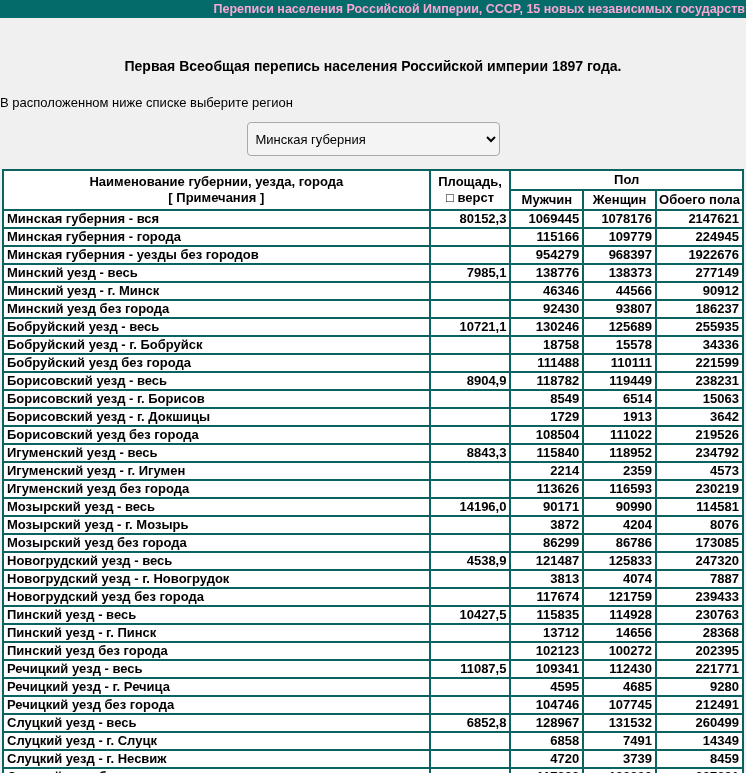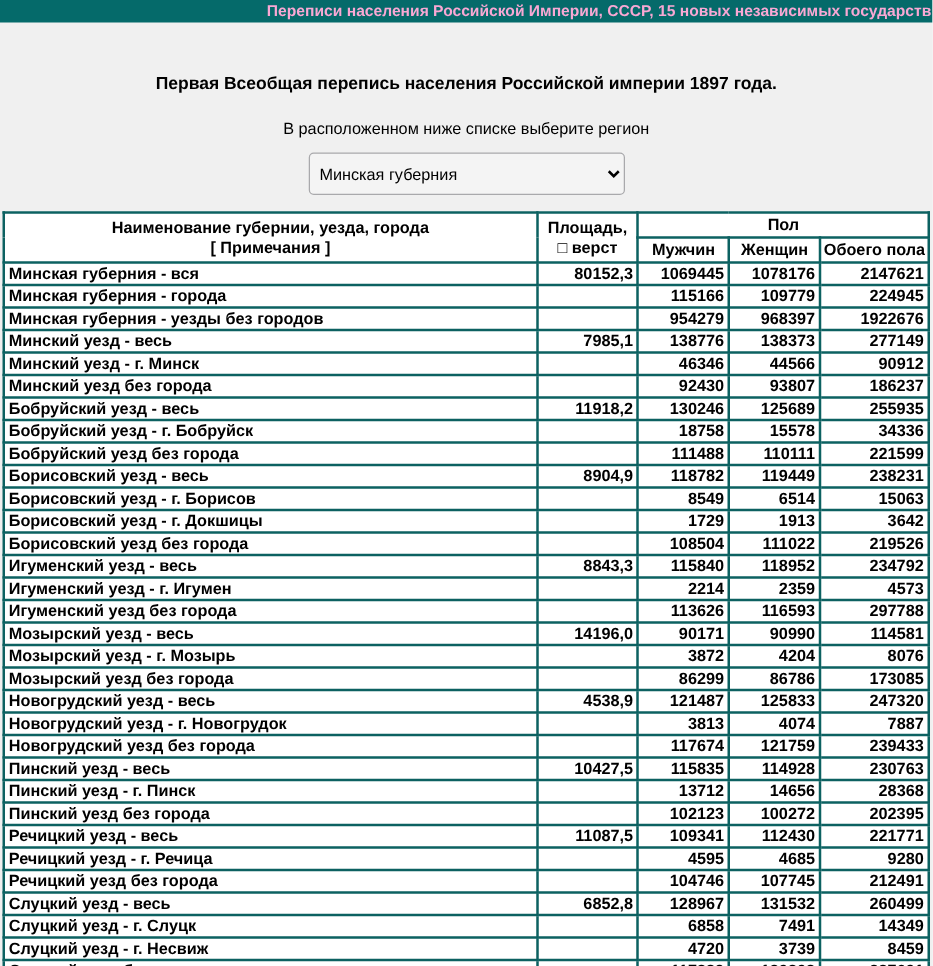--- a/index.html
+++ b/index.html
@@ -26,21 +26,21 @@
     margin-top: 39px;
     text-align: center;
   }
   .intro .title-line {
     font-size: 14px;
     font-weight: bold;
     line-height: 19px;
   }
   .instruction {
     margin-top: 19px;
-    text-align: center;
+    text-align: left;
     font-size: 13px;
     line-height: 16px;
   }
   .select-wrap {
     margin-top: 11px;
     text-align: center;
   }
   select.region-select {
     width: 253px;
     height: 34px;
@@ -168,21 +168,21 @@
       </tr>
       <tr>
         <td class="cell-name">Минский уезд без города</td>
         <td class="cell-area"></td>
         <td class="cell-male">92430</td>
         <td class="cell-female">93807</td>
         <td class="cell-both">186237</td>
       </tr>
       <tr>
         <td class="cell-name">Бобруйский уезд - весь</td>
-        <td class="cell-area">11918,2</td>
+        <td class="cell-area">10721,1</td>
         <td class="cell-male">130246</td>
         <td class="cell-female">125689</td>
         <td class="cell-both">255935</td>
       </tr>
       <tr>
         <td class="cell-name">Бобруйский уезд - г. Бобруйск</td>
         <td class="cell-area"></td>
         <td class="cell-male">18758</td>
         <td class="cell-female">15578</td>
         <td class="cell-both">34336</td>
@@ -234,21 +234,21 @@
         <td class="cell-area"></td>
         <td class="cell-male">2214</td>
         <td class="cell-female">2359</td>
         <td class="cell-both">4573</td>
       </tr>
       <tr>
         <td class="cell-name">Игуменский уезд без города</td>
         <td class="cell-area"></td>
         <td class="cell-male">113626</td>
         <td class="cell-female">116593</td>
-        <td class="cell-both">297788</td>
+        <td class="cell-both">230219</td>
       </tr>
       <tr>
         <td class="cell-name">Мозырский уезд - весь</td>
         <td class="cell-area">14196,0</td>
         <td class="cell-male">90171</td>
         <td class="cell-female">90990</td>
         <td class="cell-both">114581</td>
       </tr>
       <tr>
         <td class="cell-name">Мозырский уезд - г. Мозырь</td>

